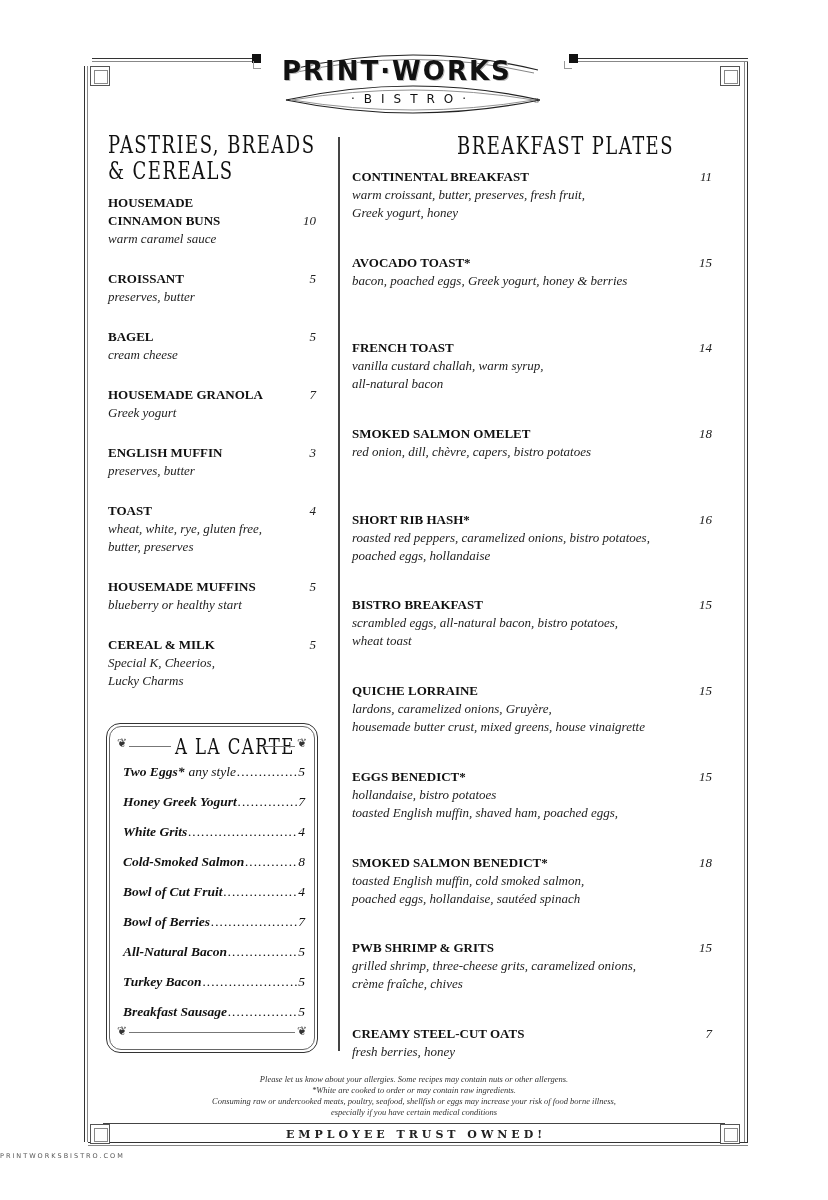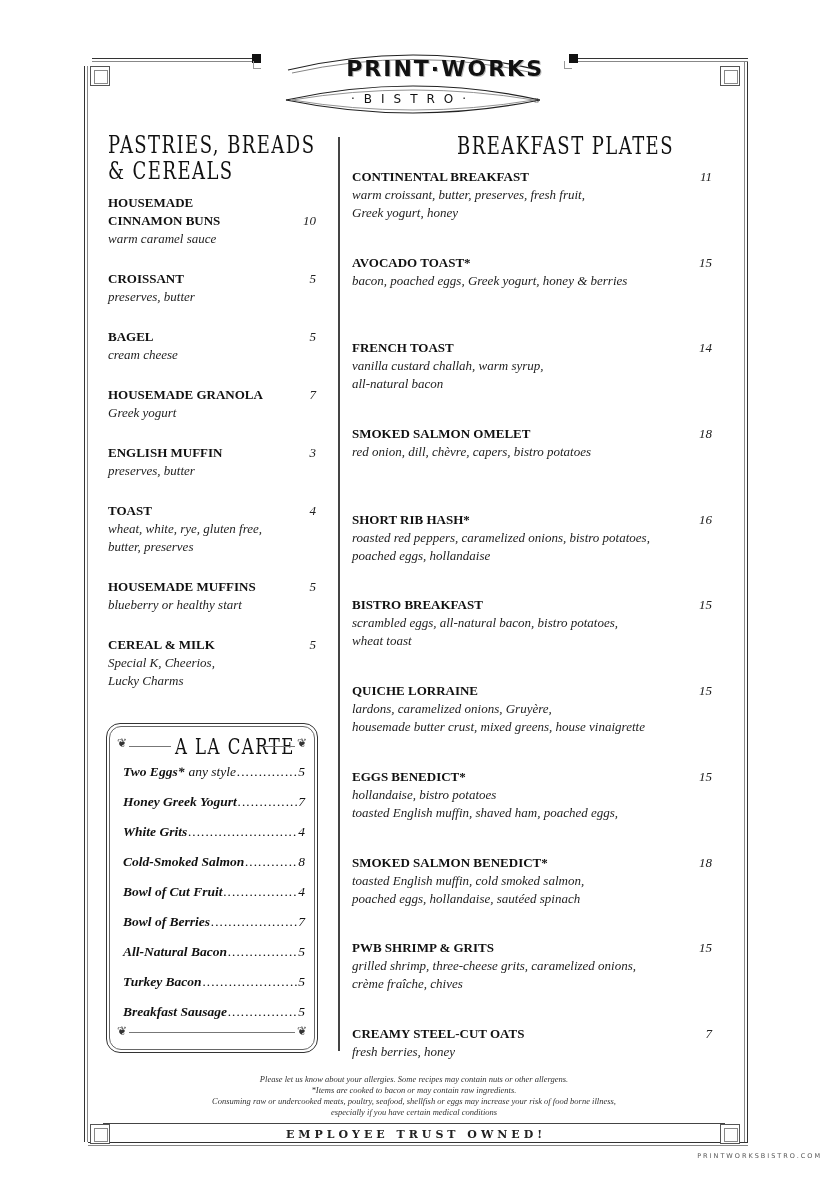--- a/index.html
+++ b/index.html
@@ -12,21 +12,21 @@
   .frame-bottom-line { position: absolute; left: 88px; top: 1142px; width: 660px; height: 4px; border-top: 1px solid #333; border-bottom: 1px solid #888; }
 
   .corner-box { position: absolute; width: 20px; height: 20px; border: 1px solid #555; background: #fff; }
   .corner-box::after { content: ""; position: absolute; left: 3px; top: 3px; width: 12px; height: 12px; border: 1px solid #888; }
   .corner-square { position: absolute; width: 9px; height: 9px; background: #111; }
   .corner-square-shadow { position: absolute; width: 8px; height: 8px; border-left: 1px solid #999; border-bottom: 1px solid #999; }
 
   
   .logo { position: absolute; left: 282px; top: 44px; width: 262px; height: 72px; }
   .logo svg { position: absolute; left: 0; top: 0; }
-  .logo-title { position: absolute; left: 0; top: 12px; width: 262px; text-align: right; font-family: "DejaVu Sans", sans-serif; font-weight: bold; font-size: 22px; letter-spacing: 2px; color: #111; text-shadow: 1px 1px 0 #bbb; }
+  .logo-title { position: absolute; left: 0; top: 12px; width: 262px; text-align: left; font-family: "DejaVu Sans", sans-serif; font-weight: bold; font-size: 26px; letter-spacing: 2px; color: #111; text-shadow: 1px 1px 0 #bbb; }
   .logo-sub { position: absolute; left: 0; top: 48px; width: 262px; text-align: center; font-family: "DejaVu Sans", sans-serif; font-size: 12px; letter-spacing: 9px; color: #111; }
   .logo-reg { position: absolute; left: 533px; top: 97px; font-size: 7px; color: #444; font-family: "DejaVu Sans", sans-serif; }
 
   
   .section-title { font-family: "DejaVu Serif", serif; font-weight: normal; letter-spacing: 2px; transform: scaleX(0.72); transform-origin: left top; white-space: nowrap; color: #111; }
   .left-col { position: absolute; left: 108px; top: 132px; width: 212px; }
   .left-title { font-size: 25px; line-height: 26px; width: 300px; }
   .left-items { margin-top: 10px; }
   .l-item { position: relative; margin-bottom: 22px; }
   .l-name { font-weight: bold; font-size: 13px; line-height: 18px; color: #111; }
@@ -61,21 +61,21 @@
   .r-items { position: absolute; left: 0; top: 36px; width: 360px; }
   .r-item { position: relative; height: 85.7px; }
   .r-name { font-weight: bold; font-size: 13px; line-height: 18px; color: #111; }
   .r-price { position: absolute; right: 0; top: 0; font-style: italic; font-size: 13px; line-height: 18px; color: #222; }
   .r-desc { font-style: italic; font-size: 13px; line-height: 18px; color: #222; white-space: nowrap; }
 
   
   .disclaimer { position: absolute; left: 150px; top: 1074px; width: 528px; text-align: center; font-style: italic; font-size: 8.5px; line-height: 11px; color: #333; }
   .foot-rule { position: absolute; left: 103px; top: 1123px; width: 622px; border-top: 1px solid #444; }
   .owned { position: absolute; left: 88px; top: 1128px; width: 656px; text-align: center; font-family: "DejaVu Serif", serif; font-weight: bold; font-size: 11px; letter-spacing: 4px; color: #222; }
-  .website { position: absolute; left: 0; top: 1152px; width: 822px; text-align: right; font-family: "DejaVu Sans", sans-serif; font-size: 6.5px; letter-spacing: 2px; color: #555; }
+  .website { position: absolute; left: 0; top: 1152px; width: 822px; text-align: left; font-family: "DejaVu Sans", sans-serif; font-size: 6.5px; letter-spacing: 2px; color: #555; }
 </style>
 </head>
 <body>
 
 <div class="frame-left-line"></div>
 <div class="frame-right-line"></div>
 <div class="frame-bottom-line"></div>
 <div class="frame-top-left"></div>
 <div class="frame-top-right"></div>
 
@@ -287,19 +287,19 @@
     <div class="r-item">
       <div class="r-name">CREAMY STEEL-CUT OATS</div>
       <span class="r-price">7</span>
       <div class="r-desc">fresh berries, honey</div>
     </div>
   </div>
 </div>
 
 <div class="disclaimer">
   <div>Please let us know about your allergies. Some recipes may contain nuts or other allergens.</div>
-  <div>*Items are cooked to bacon or may contain raw ingredients.</div>
+  <div>*White are cooked to order or may contain raw ingredients.</div>
   <div style="white-space:nowrap; margin-left:-30px; margin-right:-30px;">Consuming raw or undercooked meats, poultry, seafood, shellfish or eggs may increase your risk of food borne illness,</div>
   <div>especially if you have certain medical conditions</div>
 </div>
 <div class="foot-rule"></div>
 <div class="owned">EMPLOYEE TRUST OWNED!</div>
 <div class="website">PRINTWORKSBISTRO.COM</div>
 
 </body></html>

